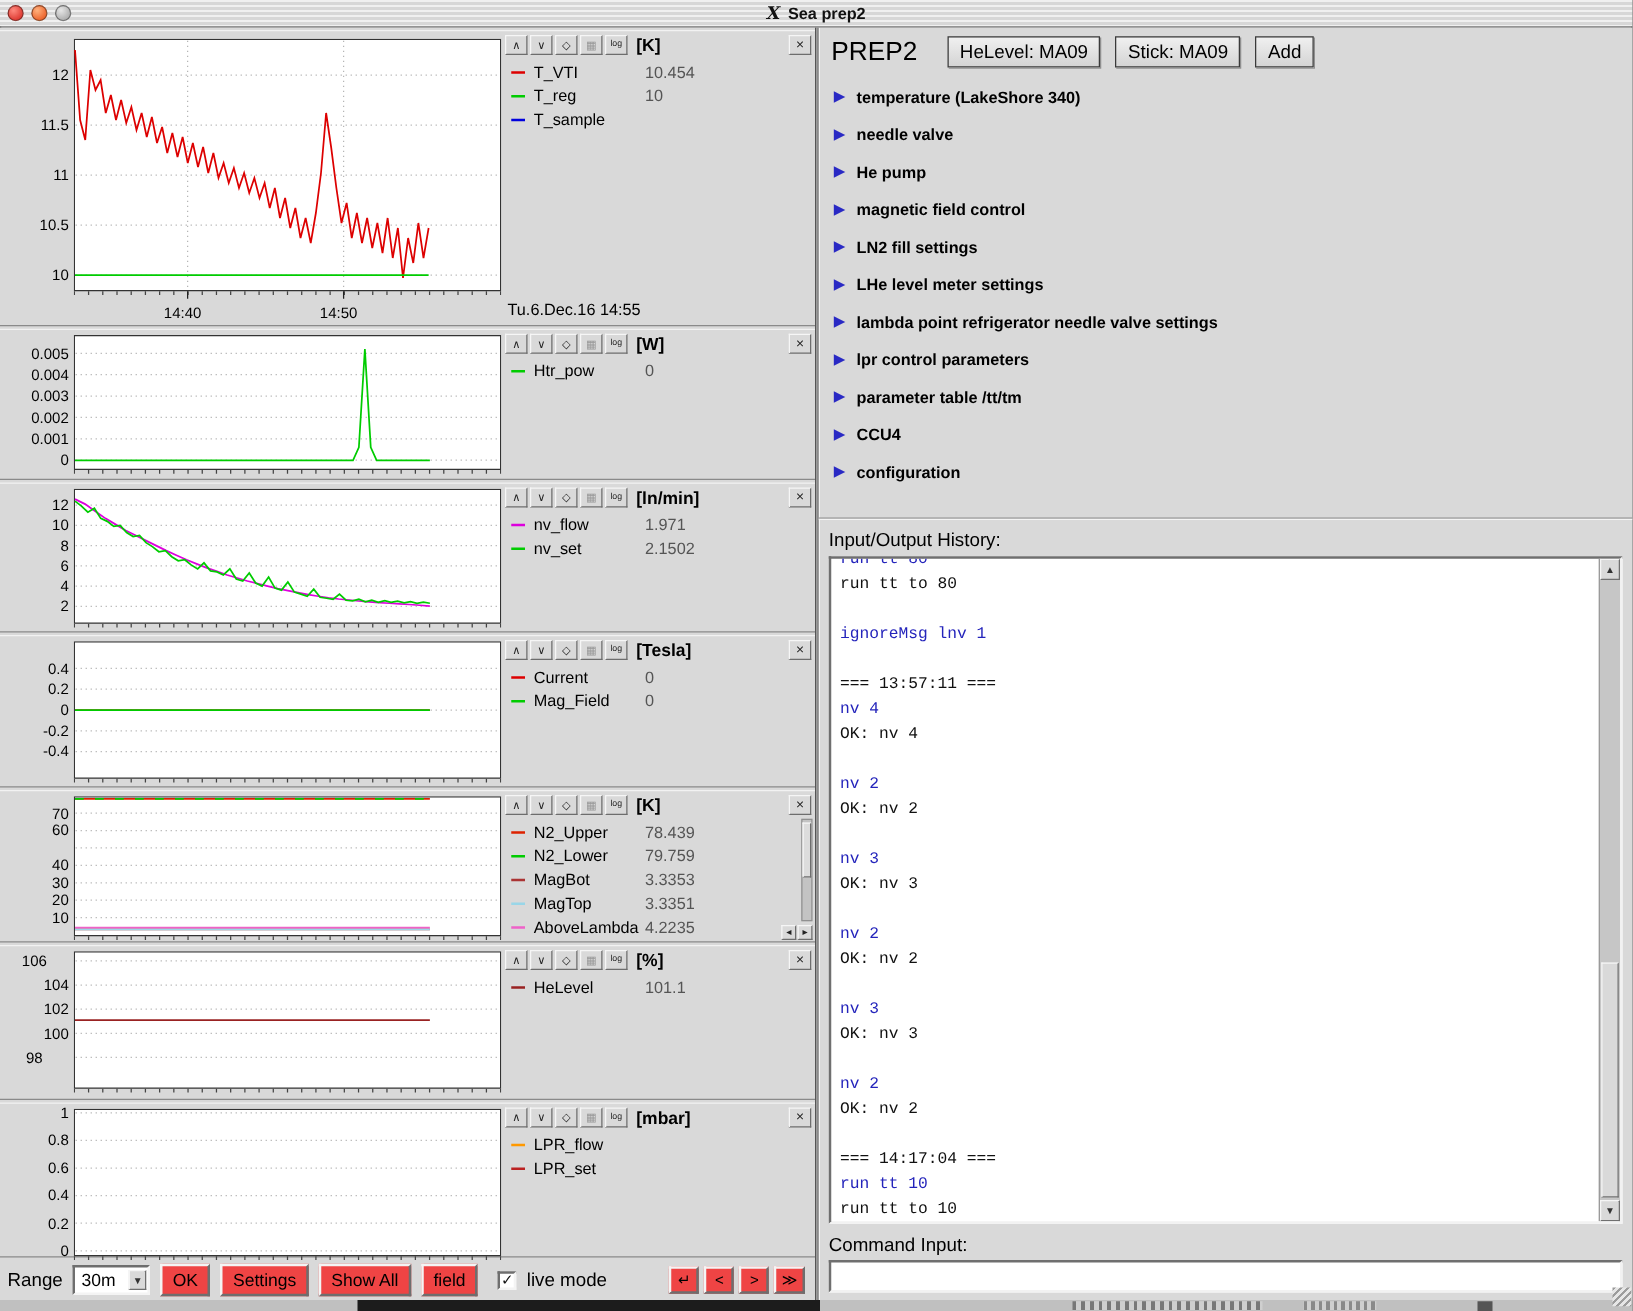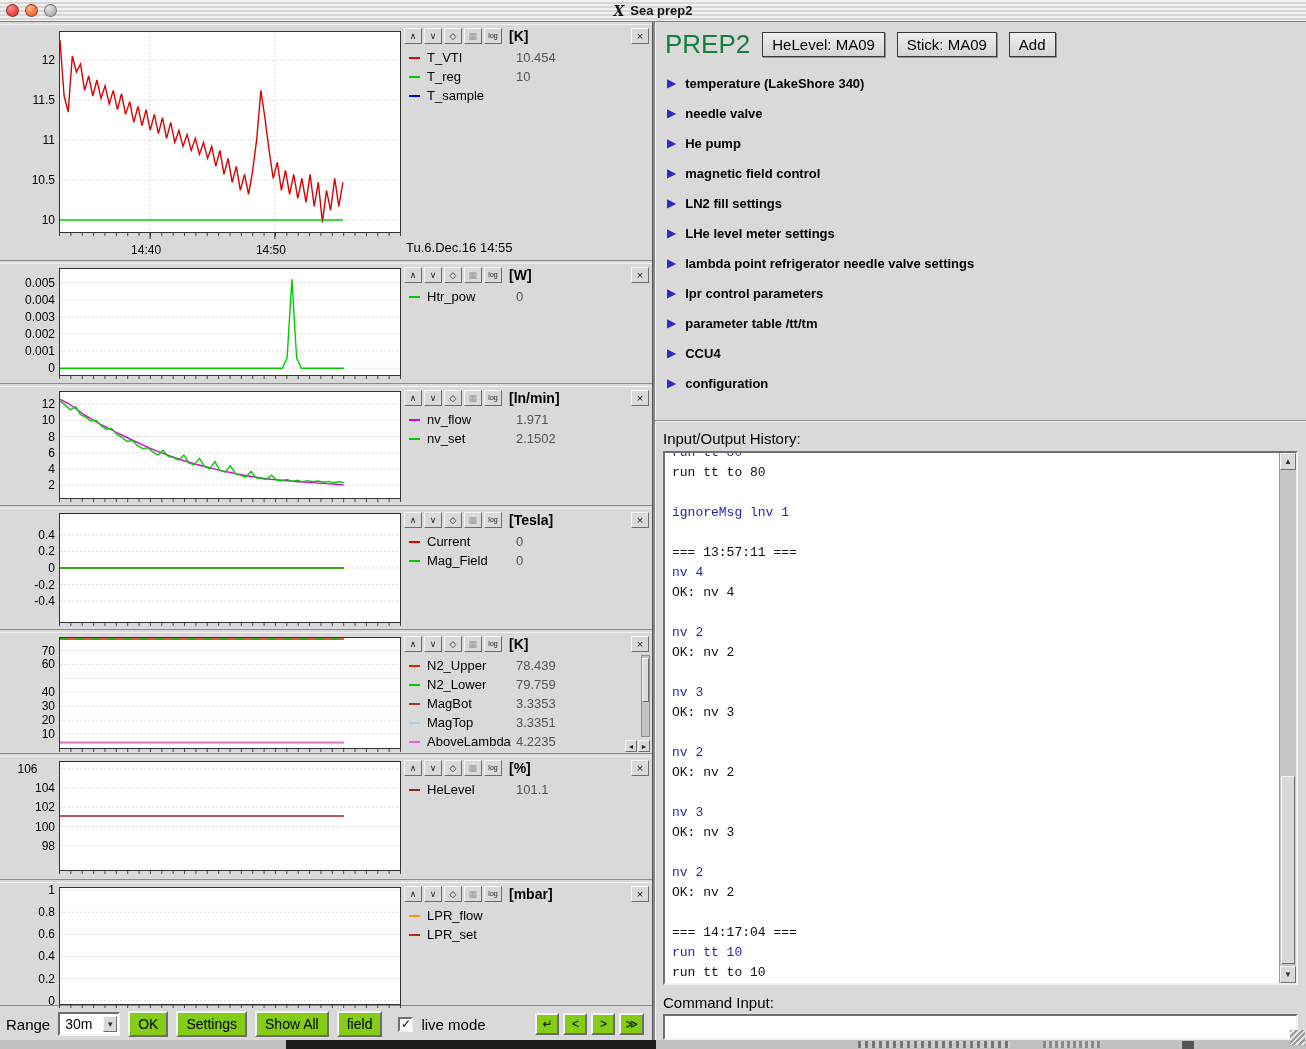--- a/index.html
+++ b/index.html
@@ -51,34 +51,34 @@
 
   
   .bottom-bar{position:absolute;left:0;top:986px;width:652px;height:32px;display:flex;align-items:center;
     padding:0 6px;gap:8px;background:#d9d9d9}
   .range-label{font-size:15px}
   .combo{display:flex;align-items:center;width:62px;height:24px;background:#fff;
     border:2px solid;border-color:#6e6e6e #f4f4f4 #f4f4f4 #6e6e6e;padding-left:5px;gap:3px}
   .combo-val{font-size:14px;flex:1}
   .combo-arrow{font-size:8px;color:#333;background:#d9d9d9;width:14px;height:16px;text-align:center;line-height:15px;
     border:1px solid;border-color:#f4f4f4 #6e6e6e #6e6e6e #f4f4f4;margin-right:1px;flex:none}
-  .tk-btn{background:#84cc16;border:2px solid;border-color:#f4f4f4 #6e6e6e #6e6e6e #f4f4f4;
+  .tk-btn{background:#ef4444;border:2px solid;border-color:#f4f4f4 #6e6e6e #6e6e6e #f4f4f4;
     font-size:14px;padding:3px 8px;color:#000;font-family:inherit}
   .nav-btn{padding:2px 4px;min-width:24px;font-size:12px}
   .cb{width:15px;height:15px;background:#fff;border:2px solid;border-color:#6e6e6e #f4f4f4 #f4f4f4 #6e6e6e;
     font-size:12px;line-height:11px;text-align:center;color:#111;margin-left:8px;flex:none}
   .cb-label{font-size:15px}
   .flex-sp{flex:1}
   #nav-btns{display:flex;gap:4px;margin-right:2px}
 
   
   .right-panel{position:absolute;left:653px;top:22px;width:653px;height:1018px;background:#d9d9d9;
     border-left:2px solid #8a8a8a;box-shadow:inset 1px 0 0 #f4f4f4}
   .rp-header{display:flex;align-items:center;gap:12px;padding:7px 8px 0 10px}
-  .prep2-title{font-size:26px;color:#15803d;margin-right:0}
+  .prep2-title{font-size:21px;color:#000000;margin-right:12px}
   .hdr-btn{font-size:15px;padding:3px 9px;color:#000;background:linear-gradient(#f0f0f0,#d4d4d4);
     border:1px solid #3a3a3a;box-shadow:1px 1px 0 #909090;font-family:inherit}
   .tree{margin-top:8px}
   .tree-row{display:flex;align-items:center;height:30px;padding-left:12px;cursor:pointer}
   .tri{color:#2929c4;font-size:12px;margin-right:9px;flex:none}
   .tree-label{font-weight:bold;font-size:13px;color:#000;white-space:nowrap}
   .rp-divider{height:2px;border-top:1px solid #8f8f8f;border-bottom:1px solid #f4f4f4;margin-top:22px}
   .io-label{font-size:15px;padding:8px 0 4px 8px;color:#000}
   .history-box{position:relative;margin:0 8px;height:534px;background:#fff;
     border:2px solid;border-color:#6f6f6f #f2f2f2 #f2f2f2 #6f6f6f;overflow:hidden}
@@ -517,21 +517,21 @@
             <button class="lg-arrow">◄</button>
             <button class="lg-arrow">►</button>
           </div>
         </div>
       </div>
       <div class="chart-panel" style="top: 734px; height: 124px;">
         <div class="ytick" style="top: 4.75px; text-align: center;">106</div>
         <div class="ytick" style="top: 24.0357px;">104</div>
         <div class="ytick" style="top: 43.3214px;">102</div>
         <div class="ytick" style="top: 62.6071px;">100</div>
-        <div class="ytick" style="top: 81.8929px;">98</div>
+        <div class="ytick" style="top: 81.8929px; text-align: center;">98</div>
         <svg width="342" height="117" class="plot" style="top: 4px;">
           <rect x="0.5" y="0.5" width="341" height="109" fill="#ffffff" stroke="#333"></rect>
           <line x1="1.5" y1="7.750000000000028" x2="340.5" y2="7.750000000000028" stroke="#b5b5b5" stroke-dasharray="1 3"></line>
           <line x1="1.5" y1="27.035714285714306" x2="340.5" y2="27.035714285714306" stroke="#b5b5b5" stroke-dasharray="1 3"></line>
           <line x1="1.5" y1="46.32142857142859" x2="340.5" y2="46.32142857142859" stroke="#b5b5b5" stroke-dasharray="1 3"></line>
           <line x1="1.5" y1="65.60714285714286" x2="340.5" y2="65.60714285714286" stroke="#b5b5b5" stroke-dasharray="1 3"></line>
           <line x1="1.5" y1="84.89285714285714" x2="340.5" y2="84.89285714285714" stroke="#b5b5b5" stroke-dasharray="1 3"></line>
           <line x1="0.5" y1="110" x2="0.5" y2="113" stroke="#444"></line>
           <line x1="11.866666666666667" y1="110" x2="11.866666666666667" y2="113" stroke="#444"></line>
           <line x1="23.233333333333334" y1="110" x2="23.233333333333334" y2="113" stroke="#444"></line>

